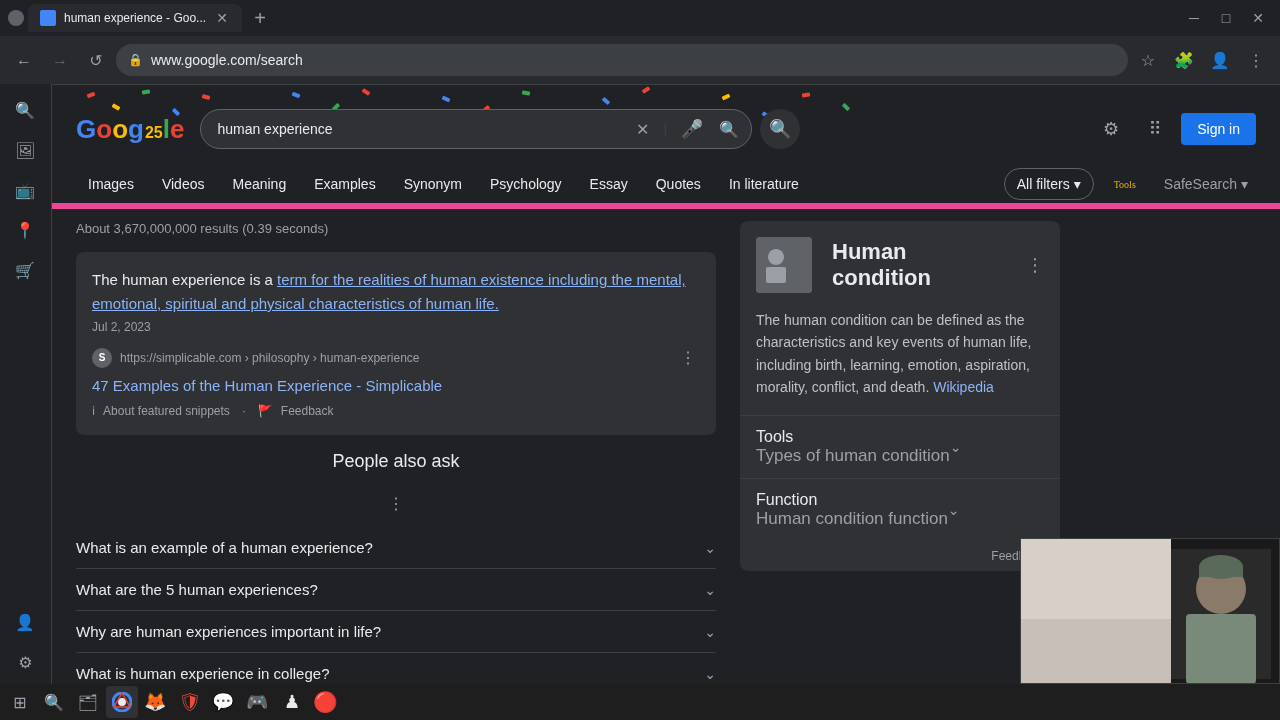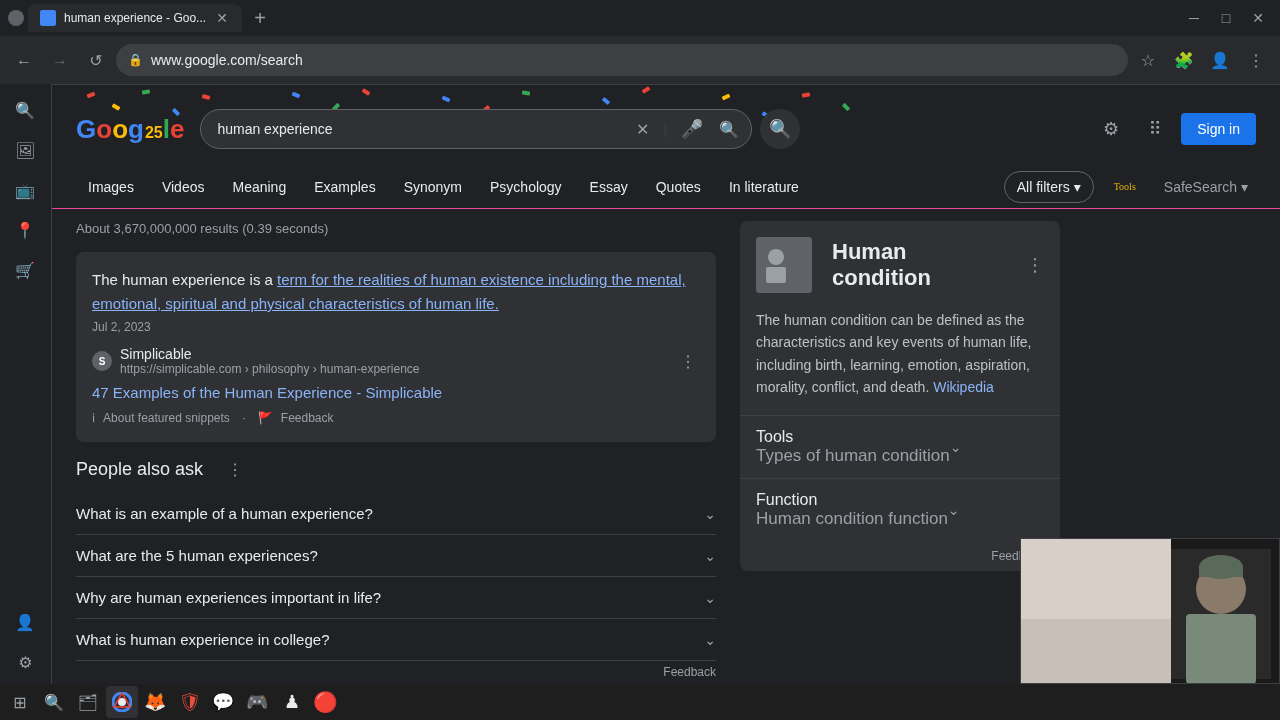--- a/index.html
+++ b/index.html
@@ -305,21 +305,21 @@
       cursor: pointer;
       font-weight: 500;
     }
 
     
     .filter-bar {
       display: flex;
       align-items: center;
       padding: 0 24px;
       height: 44px;
-      border-bottom: 1px solid #ec4899;
+      border-bottom: 6px solid #ec4899;
       gap: 4px;
     }
     .filter-chip {
       display: flex;
       align-items: center;
       height: 32px;
       padding: 0 12px;
       border-radius: 16px;
       font-size: 14px;
       color: #e8eaed;
@@ -440,20 +440,21 @@
       margin-bottom: 16px;
     }
     .paa-title {
       display: flex;
       align-items: center;
       gap: 20px;
       font-size: 18px;
       font-weight: normal;
       color: #e8eaed;
       margin-bottom: 12px;
+      flex-direction: column;
     }
     .paa-item {
       border-bottom: 1px solid #3c4043;
       padding: 12px 0;
       display: flex;
       align-items: center;
       justify-content: space-between;
       cursor: pointer;
       font-size: 15px;
     }
@@ -767,21 +768,20 @@
       <div class="results-count">About 3,670,000,000 results (0.39 seconds)</div>
 
       <div class="featured-snippet">
         <div class="snippet-text">
           <span>The human experience is a </span><span class="snippet-highlight">term for the realities of human existence including the mental, emotional, spiritual and physical characteristics of human life.</span>
         </div>
         <div class="snippet-date">Jul 2, 2023</div>
         <div class="snippet-source">
           <div class="source-favicon">S</div>
           <div class="source-info">
-            <div class="source-name">Simplicable</div>
             <div class="source-url">https://simplicable.com › philosophy › human-experience</div>
           </div>
           <span class="three-dot">⋮</span>
         </div>
         <a class="snippet-link">47 Examples of the Human Experience - Simplicable</a>
         <div class="about-snippets">
           <span>ℹ</span>
           <span>About featured snippets</span>
           <span style="margin:0 4px;">·</span>
           <span>🚩</span>

